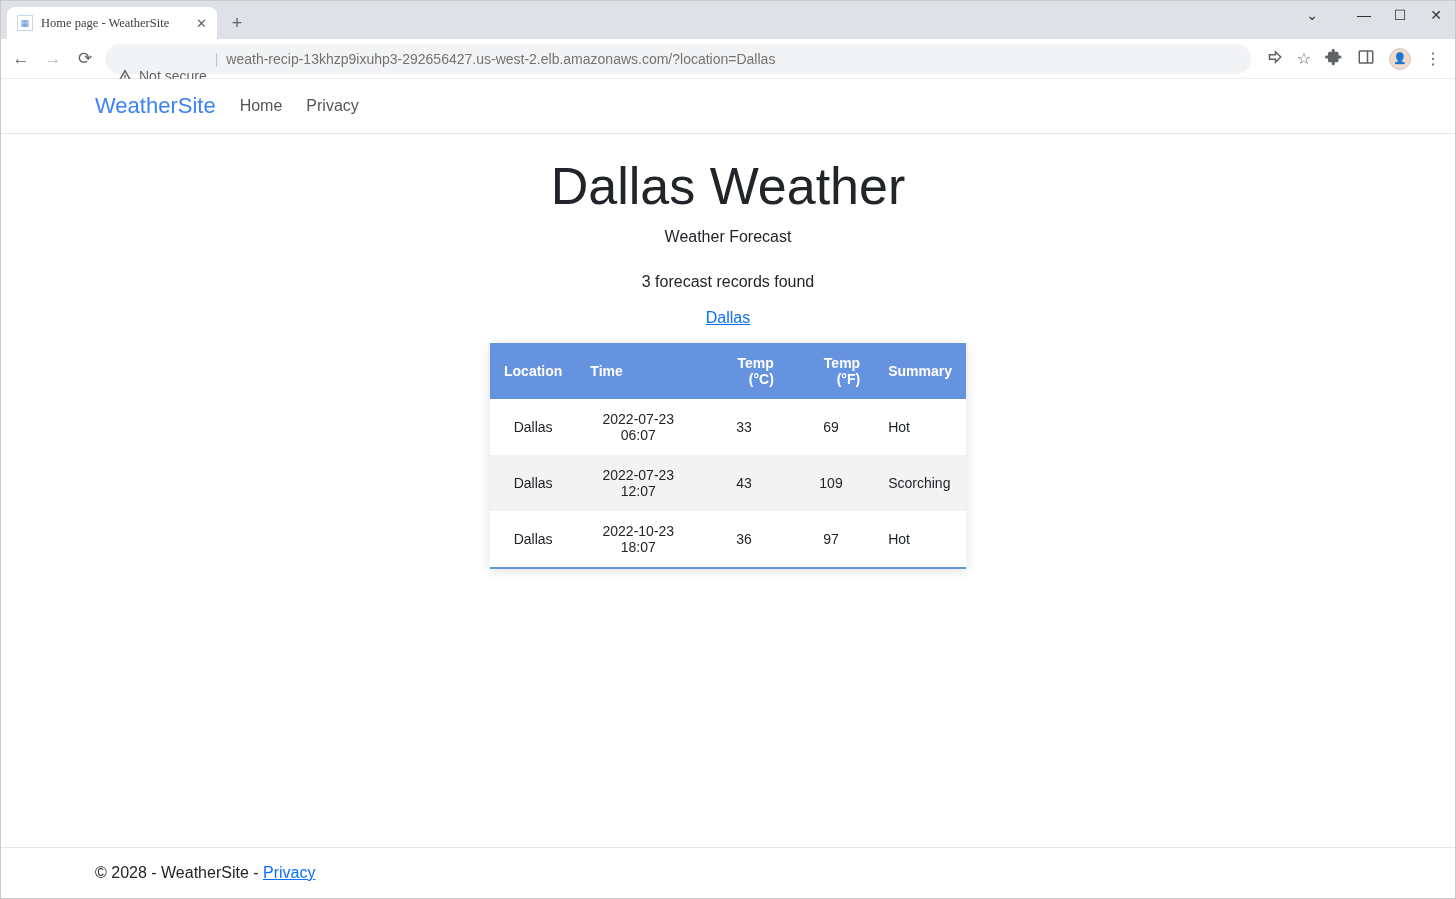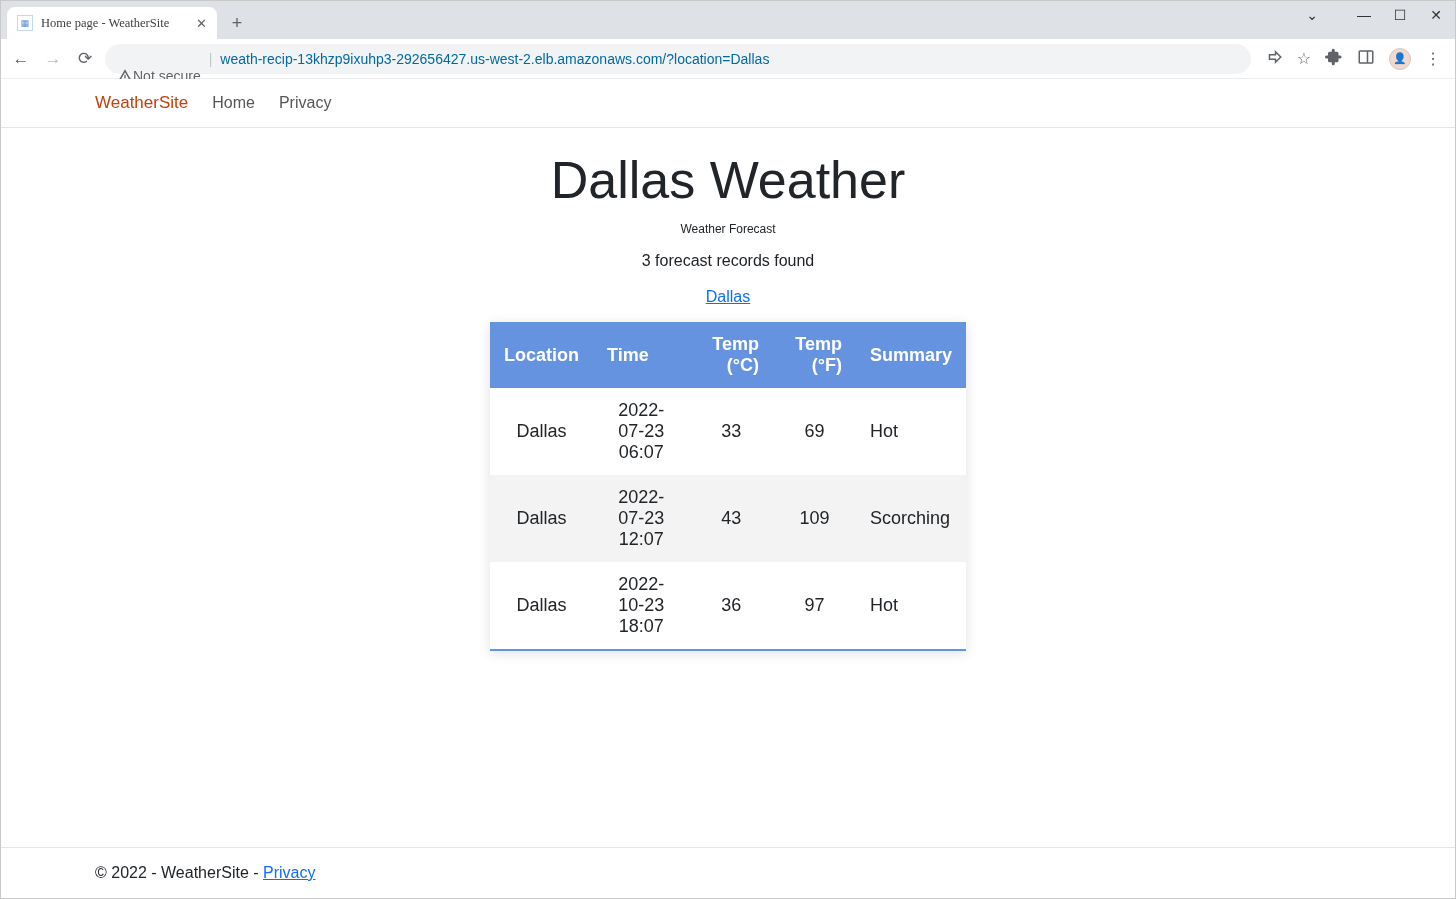--- a/index.html
+++ b/index.html
@@ -14,41 +14,41 @@
     .tab-close { font-size:13px; color:#5f6368; cursor:pointer;}
     .plus-tab { width:28px; height:28px; display:flex; align-items:center; justify-content:center; font-size:18px; color:#5f6368; margin-left:6px; margin-bottom:2px; cursor:pointer;}
     .win-controls { position:absolute; right:4px; top:6px; display:flex; gap:6px; align-items:center;}
     .win-controls span { width:30px; text-align:center; font-size:14px; color:#333; cursor:pointer;}
     .chevron-down { font-size:14px; color:#555; margin-right:16px;}
 
     .toolbar { background:#fff; height:40px; border-bottom:1px solid #ededed; display:flex; align-items:center; padding:0 8px; gap:8px; }
     .nav-btn { width:24px; text-align:center; font-size:17px; color:#5f6368; cursor:pointer;}
     .nav-btn.disabled { color:#b9bcc0; }
     .addr-bar { flex:1; background:#f1f3f4; border-radius:16px; height:30px; display:flex; align-items:center; padding:0 12px; font-size:14px; color:#5f6368; gap:8px; }
-    .addr-warn { display:flex; align-items:center; margin-top:34px;}
-    .addr-url { color:#0369a1; }
+    .addr-warn { display:flex; align-items:center; gap:6px;margin-top:34px;}
+    .addr-url { color:#737373; }
     .right-icons { display:flex; align-items:center; gap:14px; padding:0 6px; color:#5f6368; font-size:16px;}
     .avatar { width:22px; height:22px; border-radius:50%; background:#f3d9c9; border:1px solid #ccc; display:flex; align-items:center; justify-content:center; font-size:11px; }
 
     
     .page { flex:1; overflow:auto; background:#fff; display:flex; flex-direction:column;}
     .navbar { border-bottom:1px solid #e5e5e5; padding:14px 0; }
     .container { width:1290px; margin:0 auto; padding:0 12px;}
     .navbar-inner { display:flex; align-items:center; gap:24px;}
-    .brand { font-size:17px; color:#c2410c; font-weight:400;}
+    .brand { font-size:22px; color:#3b82f6; font-weight:400;}
     .nav-link { font-size:16px; color:#565656; text-decoration:none;}
 
     .main { text-align:center; padding-top:22px; flex:1;}
     h1 { font-weight:300; font-size:52px; color:#212529; margin-bottom:12px;}
-    .subtitle { font-size:12px; margin-bottom:16px;}
+    .subtitle { font-size:16px; margin-bottom:27px;}
     .records-found { font-size:16px; margin-bottom:18px;}
     .city-link { display:block; color:#0d6efd; text-decoration:underline; font-size:16px; margin-bottom:14px;}
 
     .table-wrap { width:476px; margin:16px auto 0; box-shadow:0 2px 12px rgba(0,0,0,0.12); border-bottom:2px solid #6693e0;}
-    table { width:100%; border-collapse:collapse; font-size:18px;}
+    table { width:100%; border-collapse:collapse; font-size:14px;}
     thead th { background:#6693e0; color:#fff; font-weight:600; padding:12px 14px; text-align:left;}
     thead th.r { text-align:right;}
     tbody td { padding:12px 14px; }
     tbody tr:nth-child(even){ background:#f3f3f3;}
     tbody td.r { text-align:left;}
     tbody td.c { text-align:center;}
 
     .footer { border-top:1px solid #e5e5e5; padding:16px 0;}
     .footer a { color:#0d6efd; text-decoration:underline;}
     .footer-text { font-size:16px; color:#212529;}
@@ -161,17 +161,17 @@
               <td class="c">97</td>
               <td class="r">Hot</td>
             </tr>
           </tbody>
         </table>
       </div>
     </div>
 
     <div class="footer">
       <div class="container footer-text">
-        <span>© 2022 - WeatherSite - </span><a>Privacy</a>
+        <span>© 2028 - WeatherSite - </span><a>Privacy</a>
       </div>
     </div>
   </div>
 </div>
 
 </body></html>

